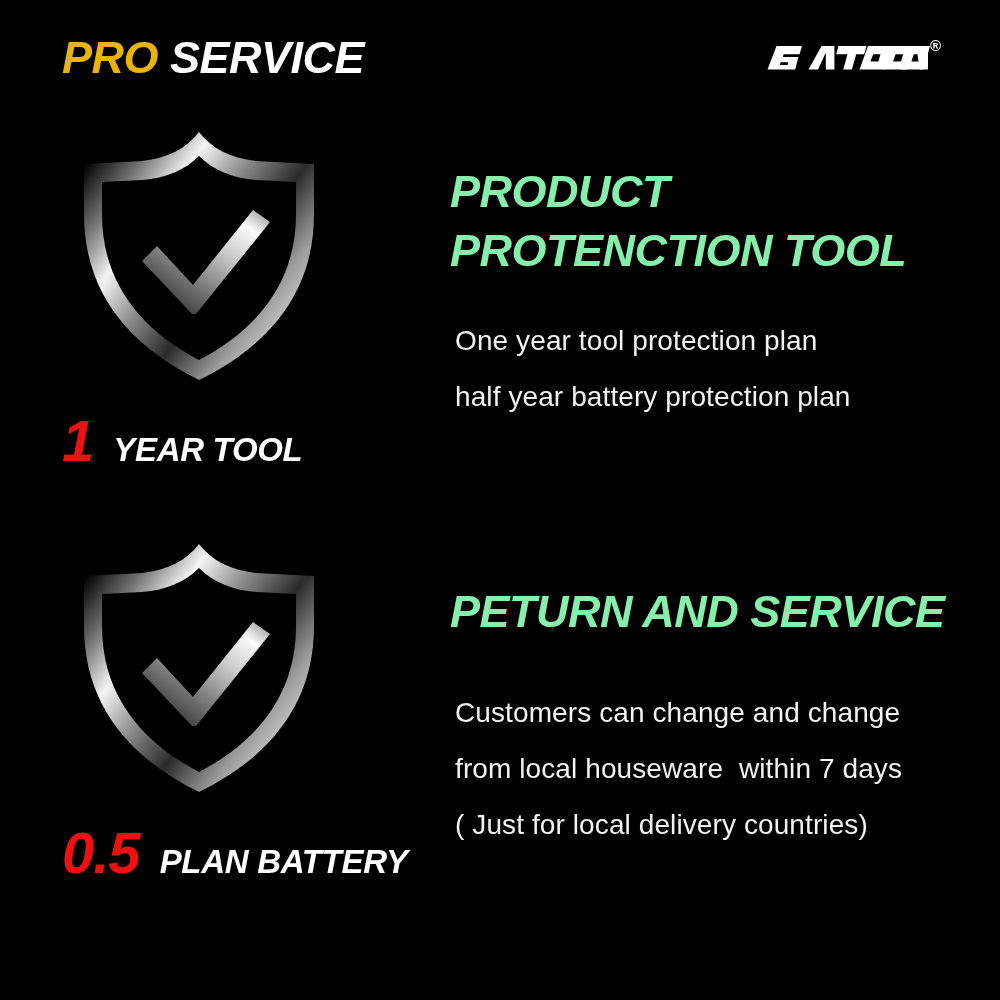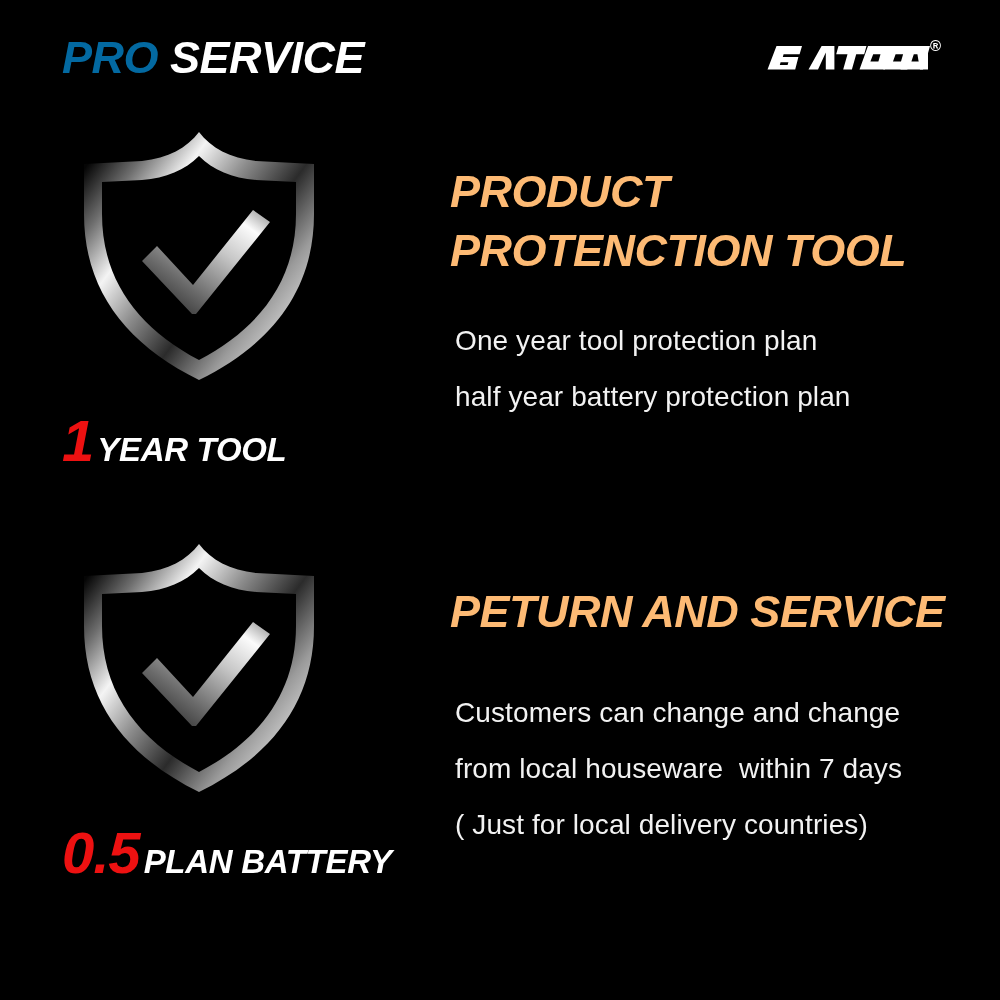--- a/index.html
+++ b/index.html
@@ -27,21 +27,21 @@
   #brand-title {
     position: absolute;
     left: 62px; top: 35px;
     font-size: 45px;
     font-weight: bold;
     font-style: italic;
     letter-spacing: -0.5px;
     white-space: nowrap;
     line-height: 1;
   }
-  #brand-title .t-pro { color: #0369a1; }
+  #brand-title .t-pro { color: #eab308; }
   #brand-title .t-service { color: #FFFFFF; }
 
   #logo-wrap {
     position: absolute;
     left: 762px; top: 38px;
     width: 185px; height: 48px;
   }
   #logo-wrap svg { display: block; }
   #logo-reg {
     position: absolute;
@@ -77,32 +77,32 @@
   }
   .cap-num {
     color: #ED1111;
     font-size: 58px;
     letter-spacing: -1px;
   }
   .cap-txt {
     color: #FFFFFF;
     font-size: 33px;
     letter-spacing: -0.3px;
-    margin-left: 4px;
+    margin-left: 20px;
   }
 
   
   .text-block {
     position: absolute;
     left: 450px;
     top: 0;
     width: 530px;
   }
   .heading {
-    color: #fdba74;
+    color: #86efac;
     font-size: 45px;
     font-weight: bold;
     font-style: italic;
     line-height: 1.32;
     letter-spacing: -0.5px;
     margin: 0;
     white-space: nowrap;
   }
   .body-line {
     color: #F2F2F2;

